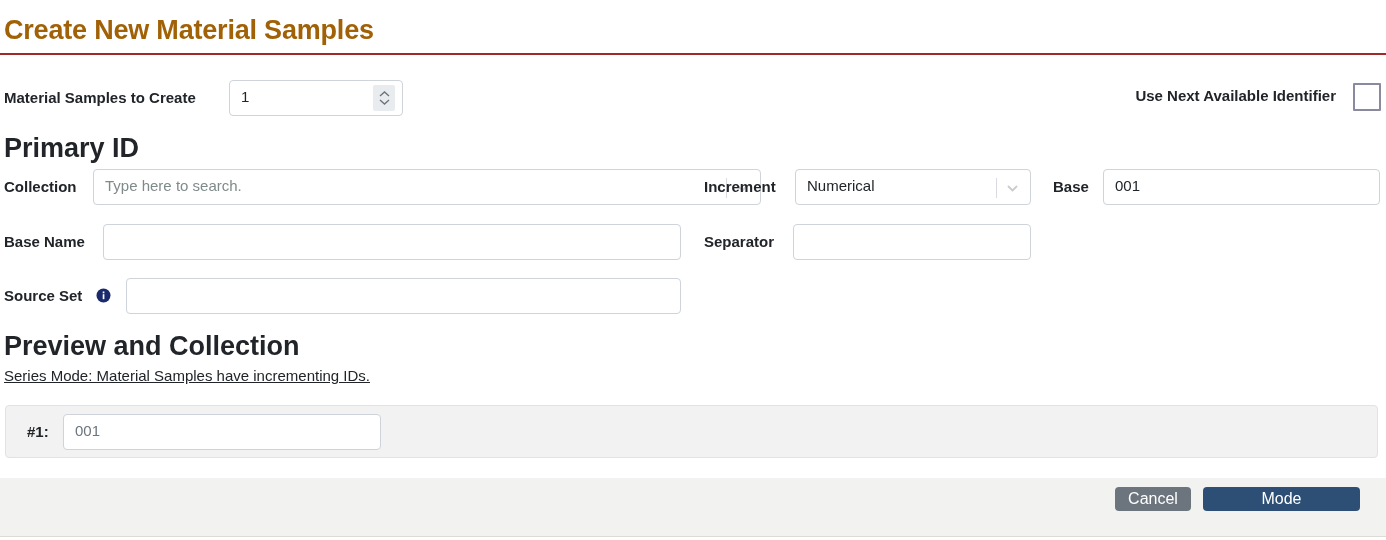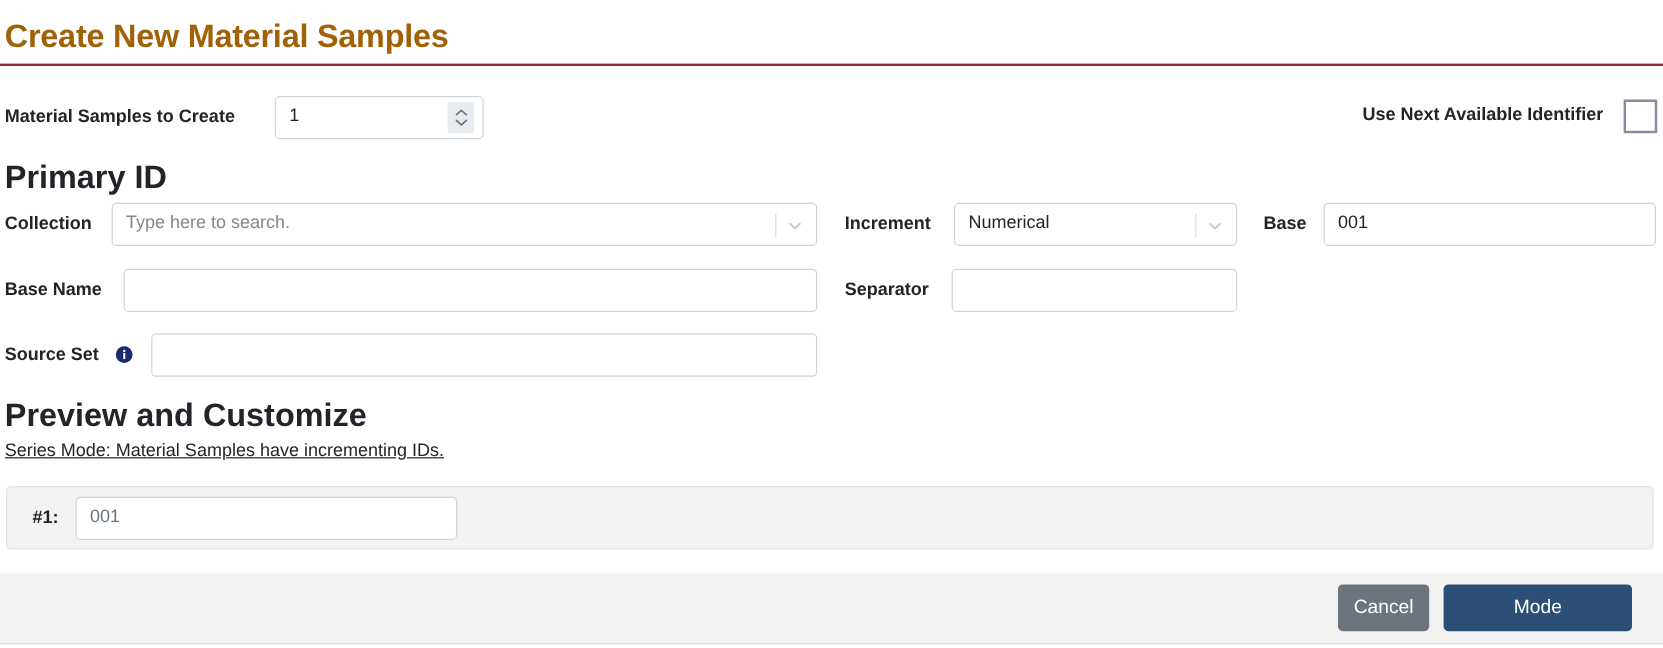--- a/index.html
+++ b/index.html
@@ -152,21 +152,21 @@
   .sel-chev {
     position: absolute;
     right: 10px;
     top: 11px;
     width: 15px;
     height: 15px;
   }
 
   
   #lbl-collection { position: absolute; left: 4px; top: 178px; }
-  #f-collection   { left: 93px; top: 169px; width: 588px; }
+  #f-collection   { left: 93px; top: 169px; width: 668px; }
   #lbl-increment  { position: absolute; left: 704px; top: 178px; }
   #f-increment    { left: 795px; top: 169px; width: 236px; }
   #lbl-start      { position: absolute; left: 1053px; top: 178px; }
   #f-start        { left: 1103px; top: 169px; width: 277px; }
 
   
   #lbl-basename { position: absolute; left: 4px; top: 233px; }
   #f-basename   { left: 103px; top: 224px; width: 578px; }
   #lbl-separator{ position: absolute; left: 704px; top: 233px; }
   #f-separator  { left: 793px; top: 224px; width: 238px; }
@@ -236,21 +236,21 @@
     top: 477px;
     width: 1386px;
     height: 58px;
     background: #f2f2f0;
     border-top: 1px solid #ffffff;
     border-bottom: 1px solid #dcdcd6;
   }
   .btn {
     position: absolute;
     box-sizing: border-box;
-    height: 39px;
+    height: 24px;
     border-radius: 4px;
     border: none;
     color: #ffffff;
     font-size: 16px;
     font-family: "Liberation Sans", sans-serif;
     cursor: pointer;
     display: flex;
     align-items: center;
     justify-content: center;
   }
@@ -336,21 +336,21 @@
     <svg width="15" height="15" viewBox="0 0 15 15" aria-hidden="true">
       <circle cx="7.5" cy="7.5" r="7" fill="#1a2a6c"></circle>
       <rect x="6.7" y="6.2" width="1.7" height="5" fill="#ffffff"></rect>
       <rect x="6.7" y="3.5" width="1.7" height="1.8" fill="#ffffff"></rect>
     </svg>
   </span>
   <div class="fld" id="f-sourceset">
     <span class="txt"></span>
   </div>
 
-  <div class="section-h" id="h-preview">Preview and Customize</div>
+  <div class="section-h" id="h-preview">Preview and Collection</div>
   <div class="series-note">Series Mode: Material Samples have incrementing IDs.</div>
 
   <div class="preview-panel">
     <div class="preview-row-label">#1:</div>
     <div class="preview-input">
       <span class="txt">001</span>
     </div>
   </div>
 
   <div class="footer">

